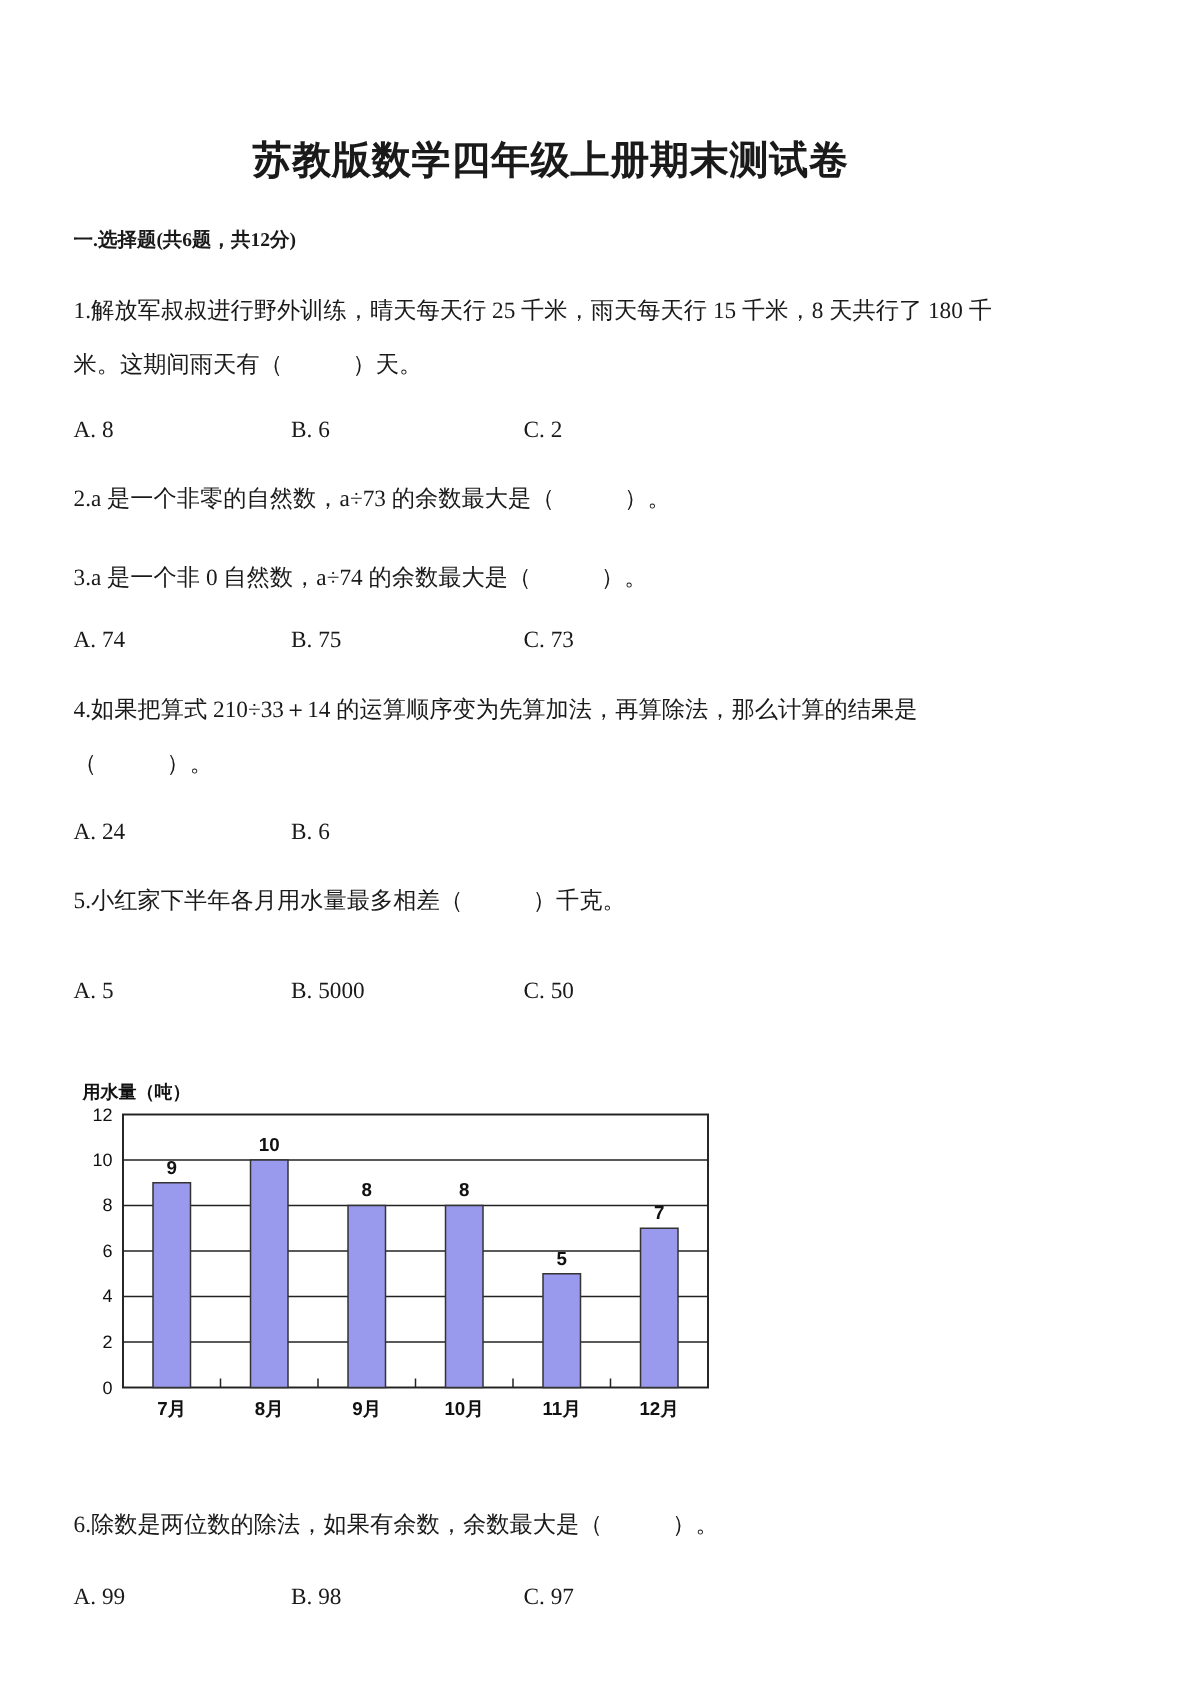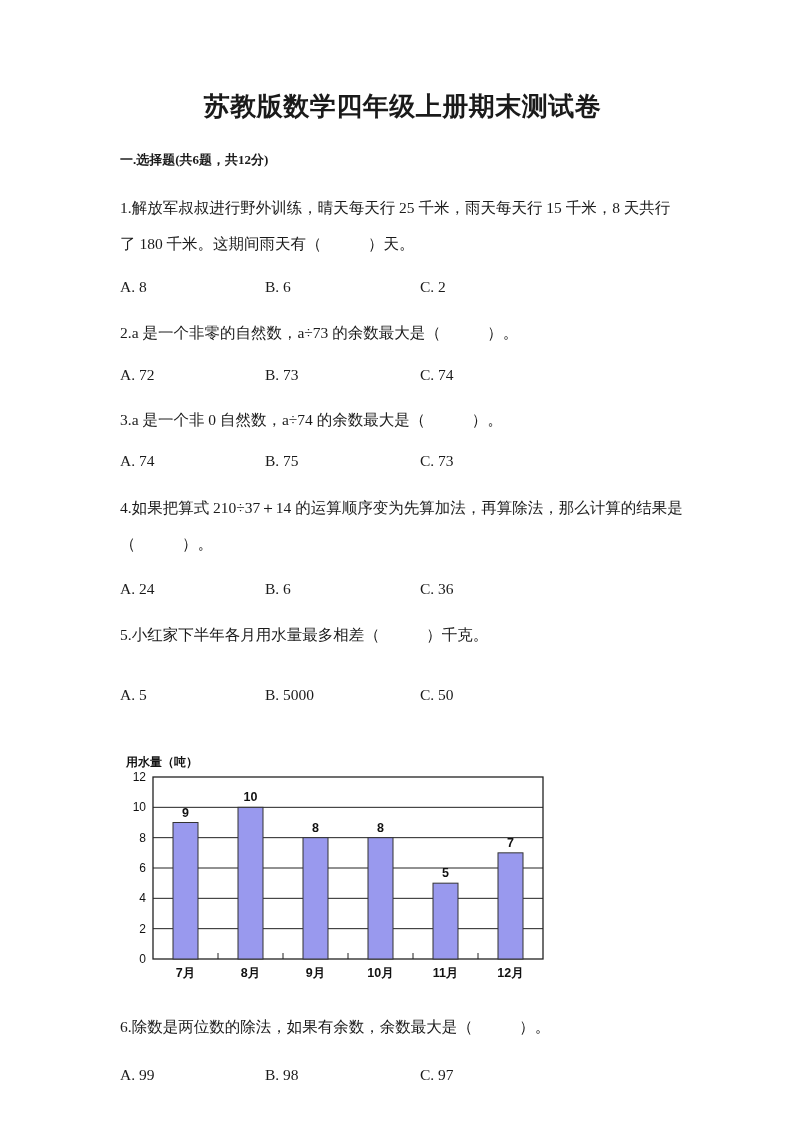--- a/index.html
+++ b/index.html
@@ -9,21 +9,21 @@
     width: 800px;
     height: 1131px;
     overflow: hidden;
     font-family: "Liberation Serif", "DejaVu Serif", serif;
     color: #1a1a1a;
   }
   .page {
     box-sizing: border-box;
     width: 800px;
     height: 1131px;
-    padding: 90px 115px 0 120px;
+    padding: 90px 115px 0 49px;
   }
   .title {
     font-size: 26px;
     font-weight: bold;
     text-align: center;
     line-height: 34px;
     margin: 0;
     letter-spacing: 0.5px;
   }
   .section-header {
@@ -47,21 +47,21 @@
   .q-option:nth-child(2) { width: 155px; }
   .q-option:nth-child(3) { flex: 1; font-family: Liberation Serif, serif; }
 
   
   #questions-a .question:nth-child(2) .q-options { margin-top: 14px; }
   #questions-a .question:nth-child(3) .q-text    { margin-top: 17px; }
   #questions-a .question:nth-child(3) .q-options { margin-top: 13px; }
   #questions-a .question:nth-child(4) .q-text    { margin-top: 19px; }
   #questions-a .question:nth-child(4) .q-options { margin-top: 17px; }
   #questions-a .question:nth-child(5) .q-options { margin-top: 32px; }
-  #questions-b .question .q-text    { margin-top: 24px; }
+  #questions-b .question .q-text    { margin-top: 48px; }
   #questions-b .question .q-options { margin-top: 20px; }
 
   .chart-wrap {
     margin-top: 48px;
     margin-left: -2px;
   }
   .chart-wrap svg {
     display: block;
     font-family: "Liberation Sans", "DejaVu Sans", sans-serif;
   }
@@ -80,42 +80,36 @@
     <div class="q-text">1.解放军叔叔进行野外训练，晴天每天行 25 千米，雨天每天行 15 千米，8 天共行了 180 千米。这期间雨天有（　　　）天。</div>
     <div class="q-options">
           <span class="q-option">A. 8</span>
           <span class="q-option">B. 6</span>
           <span class="q-option">C. 2</span>
         </div>
   </div>
 
   <div class="question">
     <div class="q-text">2.a 是一个非零的自然数，a÷73 的余数最大是（　　　）。</div>
-    <div class="q-options">
-          <span class="q-option">A. 72</span>
-          <span class="q-option">B. 73</span>
-          <span class="q-option">C. 74</span>
-        </div>
   </div>
 
   <div class="question">
     <div class="q-text">3.a 是一个非 0 自然数，a÷74 的余数最大是（　　　）。</div>
     <div class="q-options">
           <span class="q-option">A. 74</span>
           <span class="q-option">B. 75</span>
           <span class="q-option">C. 73</span>
         </div>
   </div>
 
   <div class="question">
-    <div class="q-text">4.如果把算式 210÷37＋14 的运算顺序变为先算加法，再算除法，那么计算的结果是（　　　）。</div>
+    <div class="q-text">4.如果把算式 210÷33＋14 的运算顺序变为先算加法，再算除法，那么计算的结果是（　　　）。</div>
     <div class="q-options">
           <span class="q-option">A. 24</span>
           <span class="q-option">B. 6</span>
-          <span class="q-option">C. 36</span>
         </div>
   </div>
 
   <div class="question">
     <div class="q-text">5.小红家下半年各月用水量最多相差（　　　）千克。</div>
     <div class="q-options">
           <span class="q-option">A. 5</span>
           <span class="q-option">B. 5000</span>
           <span class="q-option">C. 50</span>
         </div>

